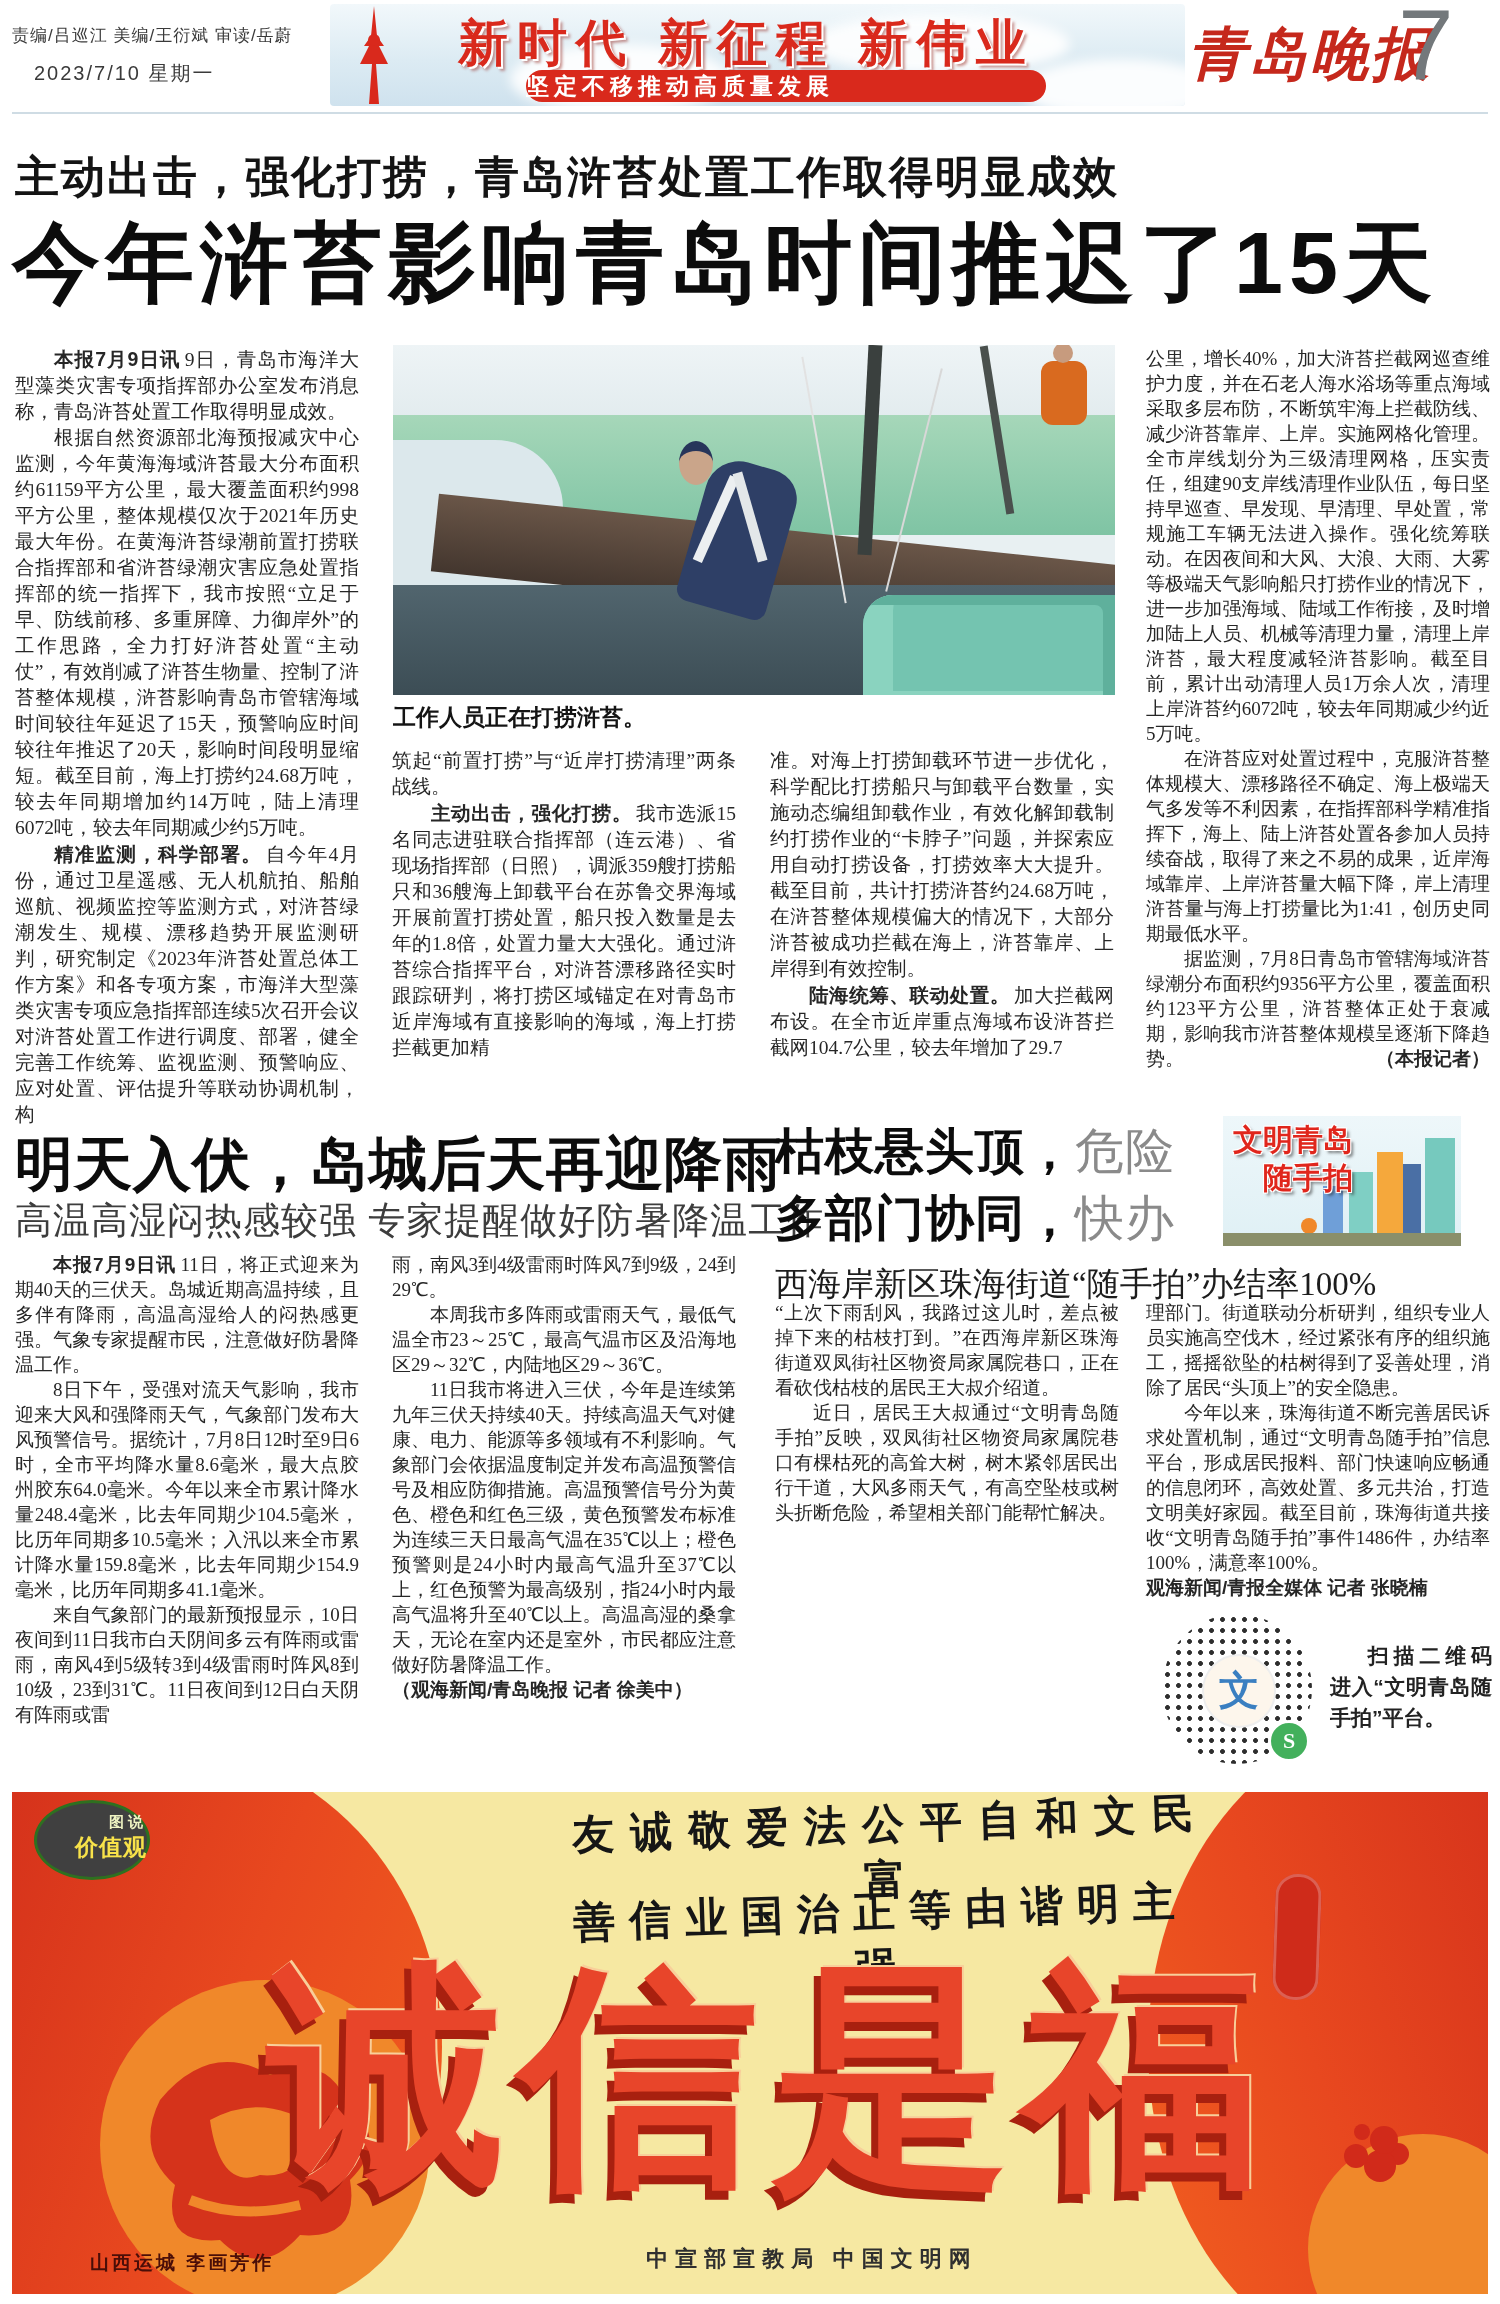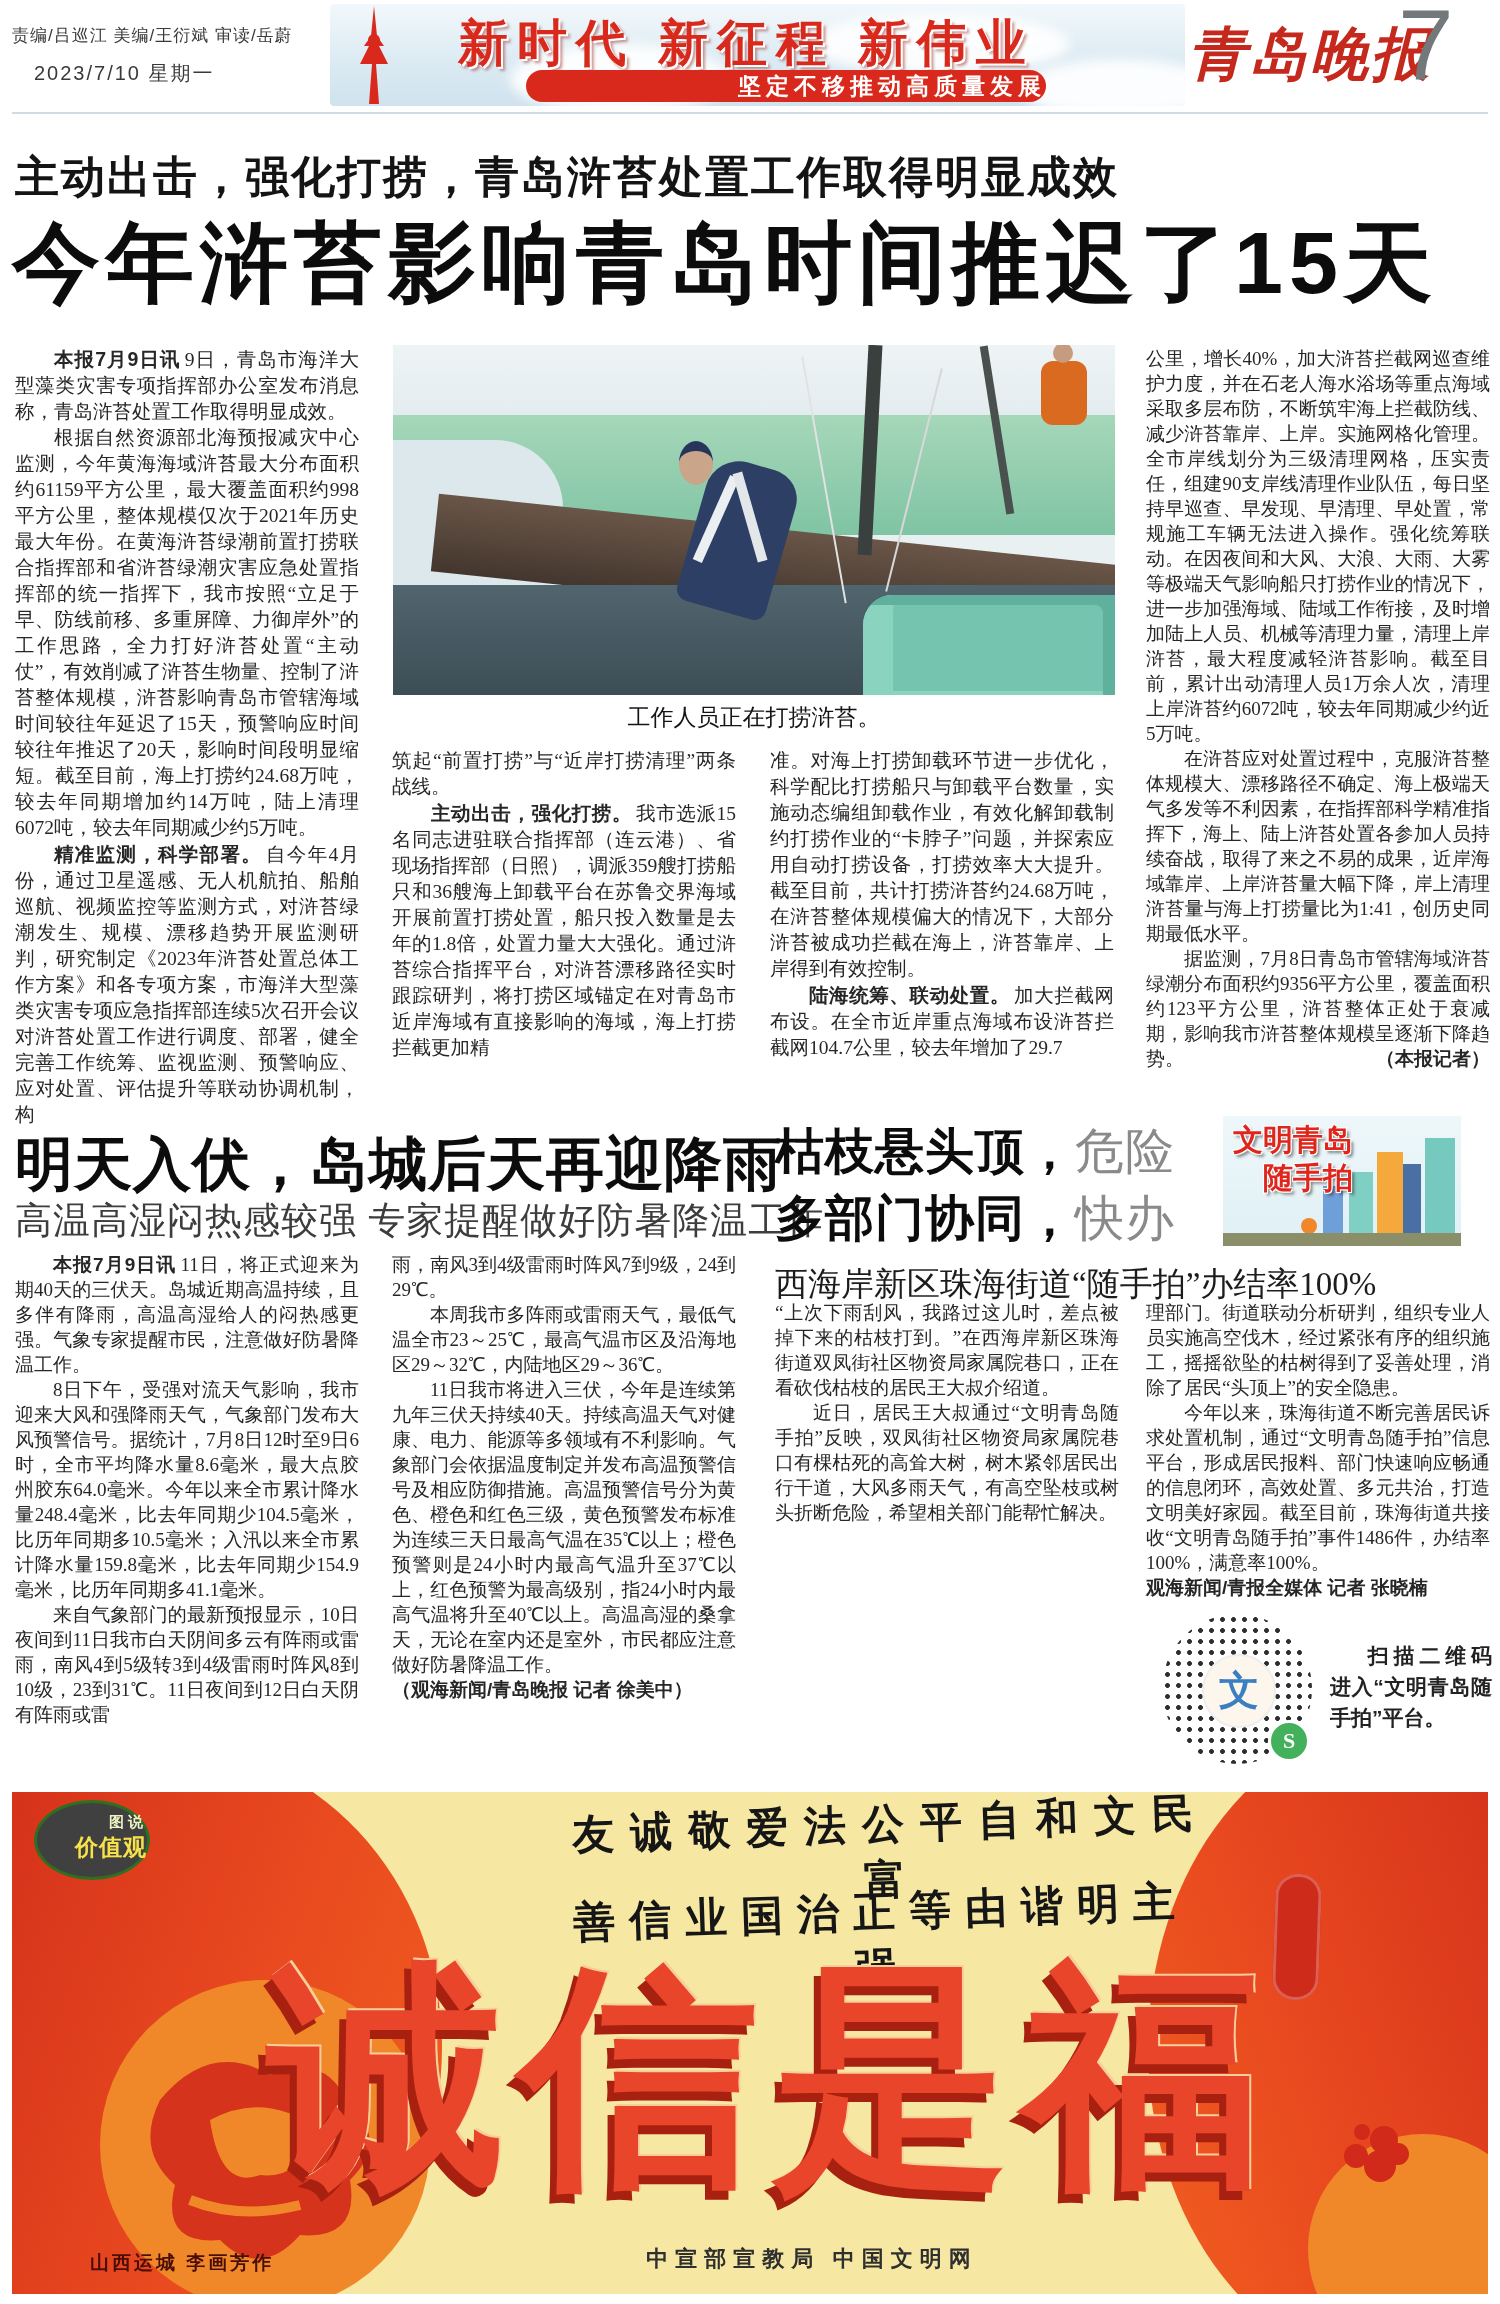--- a/index.html
+++ b/index.html
@@ -12,21 +12,21 @@
   .hdr-editors{left:12px;top:24px;font-size:17px;color:#3a3a3a;letter-spacing:1px;}
   .hdr-date{left:34px;top:60px;font-size:20px;color:#3a3a3a;letter-spacing:2px;}
   .hdr-banner{left:330px;top:4px;width:855px;height:102px;overflow:hidden;border-radius:4px;
               background:linear-gradient(180deg,#f2f8fb 0%,#dcebf3 55%,#cfe2ee 100%);}
   .cloud{position:absolute;background:#ffffff;border-radius:50%;filter:blur(6px);opacity:.9;}
   .hdr-banner-title{position:absolute;left:128px;top:6px;font-size:50px;font-weight:900;
         color:#d9291c;letter-spacing:9px;
         text-shadow:2px 2px 0 #ffffff,4px 4px 3px rgba(140,20,10,.45);}
   .hdr-ribbon{position:absolute;left:196px;top:66px;width:520px;height:32px;background:#d9291c;
         border-radius:16px;color:#ffffff;font-weight:bold;font-size:23px;letter-spacing:5px;
-        text-align:right;line-height:32px;}
+        text-align:left;line-height:32px;}
   .hdr-masthead{left:1188px;top:16px;font-size:58px;font-weight:bold;color:#c5281c;
         font-style:italic;letter-spacing:3px;}
   .hdr-pagenum{left:1398px;top:-12px;font-size:100px;color:#73787b;font-weight:400;}
   .hdr-rule{left:12px;top:112px;width:1476px;height:2px;background:#cfdce4;}
 
   
   .a1-kicker{left:15px;top:148px;font-size:44px;font-weight:600;color:#141414;letter-spacing:2px;}
   .a1-headline{left:12px;top:204px;width:1478px;font-size:88px;font-weight:900;color:#0c0c0c;
         letter-spacing:6px;white-space:nowrap;}
   .col{position:absolute;width:344px;font-size:19.5px;line-height:26px;text-align:justify;color:#262626;}
@@ -35,21 +35,21 @@
   .lead{font-family:"Liberation Sans", sans-serif;font-weight:bold;margin-right:4px;}
   .a1c1{left:15px;top:346px;}
   .a1c2{left:392px;top:748px;}
   .a1c3{left:770px;top:748px;}
   .a1c4{left:1146px;top:346px;line-height:25px;font-size:19px;}
   .inbyline{float:right;font-family:"Liberation Sans", sans-serif;font-weight:bold;}
 
   
   .photo{left:393px;top:345px;width:722px;height:350px;overflow:hidden;background:#e8f0f2;}
   .ph{position:absolute;}
-  .a1-caption{left:393px;top:702px;width:722px;text-align:center;font-size:23px;font-weight:normal;
+  .a1-caption{left:393px;top:702px;width:722px;text-align:left;font-size:23px;font-weight:bold;
         font-family:"Liberation Sans", sans-serif;color:#141414;padding-right:6px;}
 
   
   .a2-headline{left:15px;top:1126px;font-size:58px;font-weight:900;color:#0c0c0c;letter-spacing:1px;}
   .a2-sub{left:15px;top:1196px;font-size:37px;font-weight:500;color:#3d3d3d;letter-spacing:1px;}
   .a2c{width:344px;font-size:19px;line-height:25px;}
   .a2c1{left:15px;top:1252px;}
   .a2c2{left:392px;top:1252px;}
   .byline-line{font-family:"Liberation Sans", sans-serif;font-weight:bold;text-indent:0 !important;}
 

